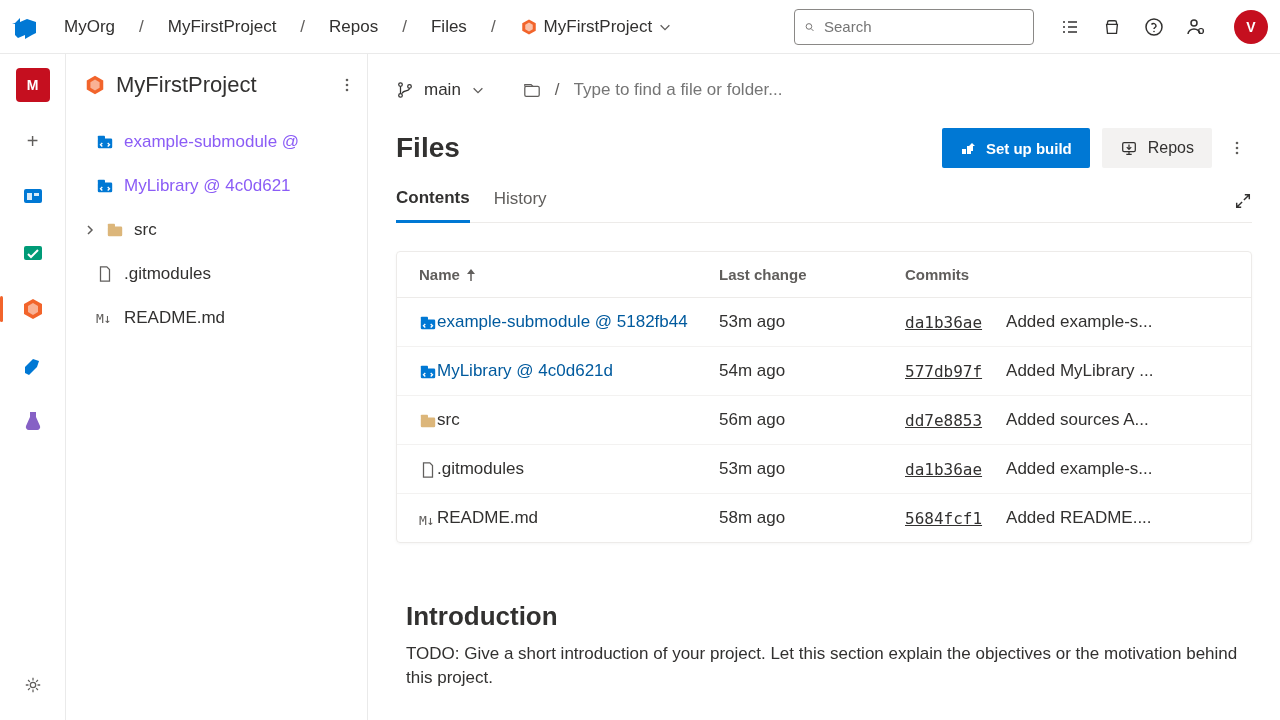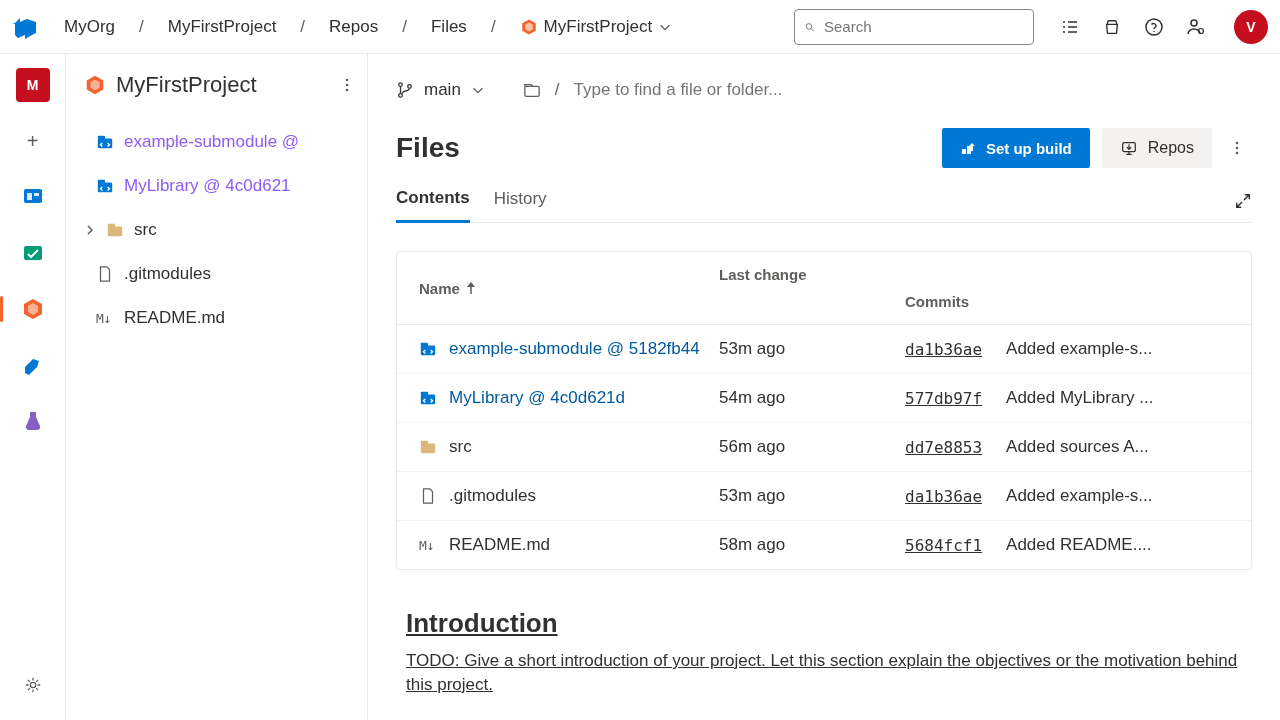--- a/index.html
+++ b/index.html
@@ -60,31 +60,31 @@
 
 .tabs { display: flex; gap: 24px; margin-top: 20px; border-bottom: 1px solid #edebe9; font-size: 17px; align-items: center; }
 .tab { padding-bottom: 12px; cursor: pointer; color: #605e5c; }
 .tab.active { color: #323130; font-weight: 600; border-bottom: 3px solid #0078d4; margin-bottom: -1px; }
 .expand-icn { margin-left: auto; cursor: pointer; padding-bottom: 8px; }
 
 .filetable { margin-top: 28px; border: 1px solid #edebe9; border-radius: 4px; box-shadow: 0 1px 3px rgba(0,0,0,0.04); }
 .ft-head { display: flex; padding: 14px 22px; font-size: 15px; color: #605e5c; font-weight: 600; border-bottom: 1px solid #edebe9; }
 .col-name { flex: 0 0 300px; display: flex; align-items: center; gap: 6px; }
 .col-lc { flex: 0 0 186px; }
-.col-commit { flex: 1; margin-top: 27px; }
+.col-commit { flex: 1; }
 .ft-row { display: flex; padding: 14px 22px; font-size: 17px; align-items: center; border-bottom: 1px solid #f3f2f1; }
 .ft-row:last-child { border-bottom: none; }
-.ft-row .name-cell { flex: 0 0 300px; display: flex; align-items: center; gap: 12px; }
+.ft-row .name-cell { flex: 0 0 300px; display: flex; align-items: flex-end; }
 .ft-row .name-cell .link { color: #005a9e; cursor: pointer; }
 .ft-row .lc-cell { flex: 0 0 186px; }
 .ft-row .commit-cell { flex: 1; display: flex; align-items: center; gap: 24px; overflow: hidden; }
 .commit-hash { font-family: Consolas, monospace; text-decoration: underline; cursor: pointer; color: #323130; font-size: 16px; }
 .commit-msg { white-space: nowrap; overflow: hidden; text-overflow: ellipsis; }
 
-.readme { margin-top: 38px; padding: 0 10px; text-decoration: underline; }
+.readme { margin-top: 58px; padding: 0 10px; }
 .readme h2 { font-size: 26px; font-weight: 700; margin-bottom: 10px; }
 .readme p { font-size: 17px; line-height: 1.4; color: #323130; }
 
 svg { display: block; }
 </style>
 </head>
 <body>
 
 <div class="topbar">
   <div class="logo">

